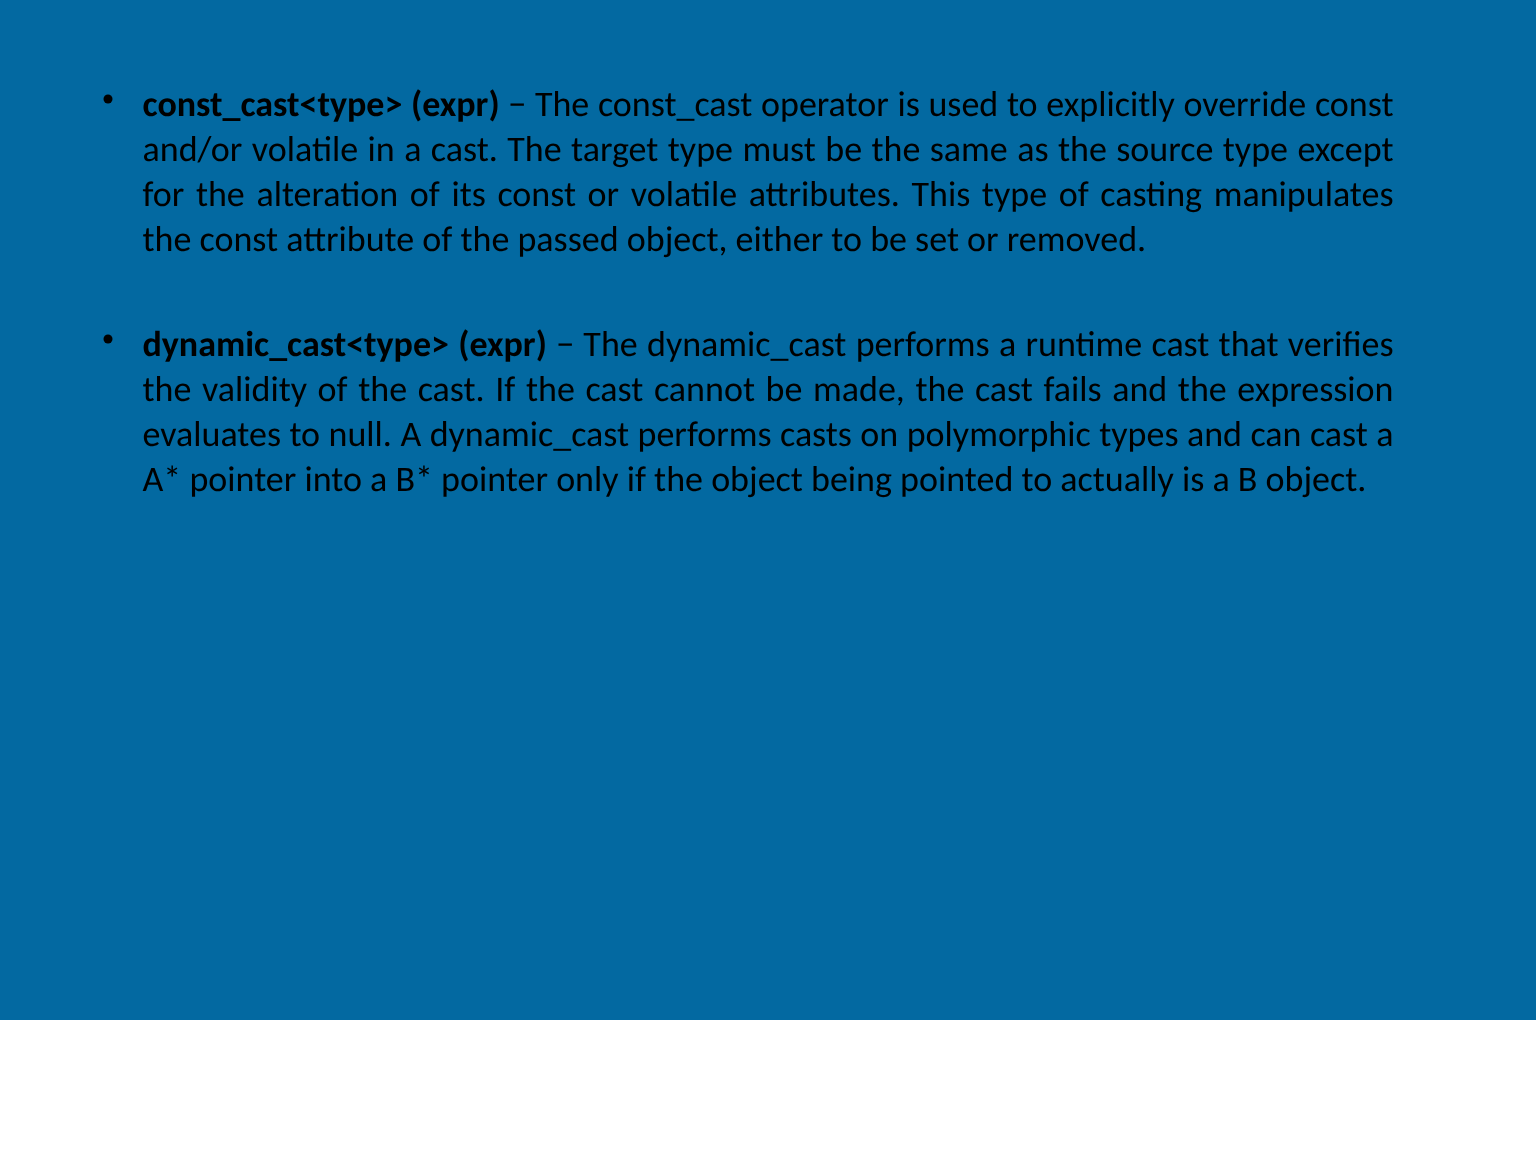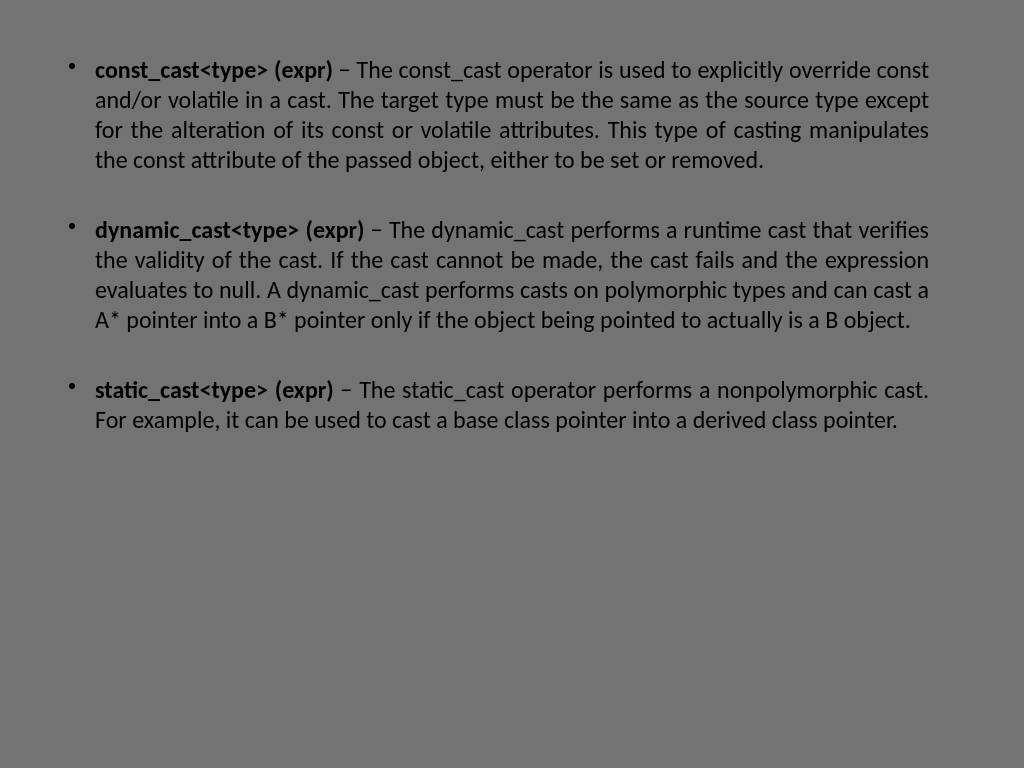--- a/index.html
+++ b/index.html
@@ -1,21 +1,21 @@
 <!DOCTYPE html>
 <html><head>
 <meta charset="utf-8">
 <style>
   * { margin: 0; padding: 0; box-sizing: border-box; }
   html, body { width: 1024px; height: 768px; background: #ffffff; font-family: Calibri, Arial, sans-serif; color: #000; }
   .slide {
     width: 1024px;
-    height: 768px;
+    height: 680px;
     padding: 55px 95px 55px 95px;
-    background: #737373;
+    background: #0369a1;
   }
   ul.bullets {
     list-style: none;
   }
   ul.bullets > li {
     position: relative;
     padding-left: 0;
     margin-bottom: 40px;
     font-size: 24px;
     line-height: 1.25;
@@ -44,19 +44,15 @@
       <span class="dot"></span>
       <span class="term">const_cast&lt;type&gt; (expr)</span><span> − The const_cast operator is used to explicitly override const and/or volatile in a cast. The target type must be the same as the source type except for the alteration of its const or volatile attributes. This type of casting manipulates the const attribute of the passed object, either to be set or removed.</span>
     </li>
 
     <li>
       <span class="dot"></span>
       <span class="term">dynamic_cast&lt;type&gt; (expr)</span><span> − The dynamic_cast performs a runtime cast that verifies the validity of the cast. If the cast cannot be made, the cast fails and the expression evaluates to null. A dynamic_cast performs casts on polymorphic types and can cast a A* pointer into a B* pointer only if the object being pointed to actually is a B object.</span>
     </li>
 
 
-    <li>
-      <span class="dot"></span>
-      <span class="term">static_cast&lt;type&gt; (expr)</span><span> − The static_cast operator performs a nonpolymorphic cast. For example, it can be used to cast a base class pointer into a derived class pointer.</span>
-    </li>
 
   </ul>
 </div>
 
 </body></html>

